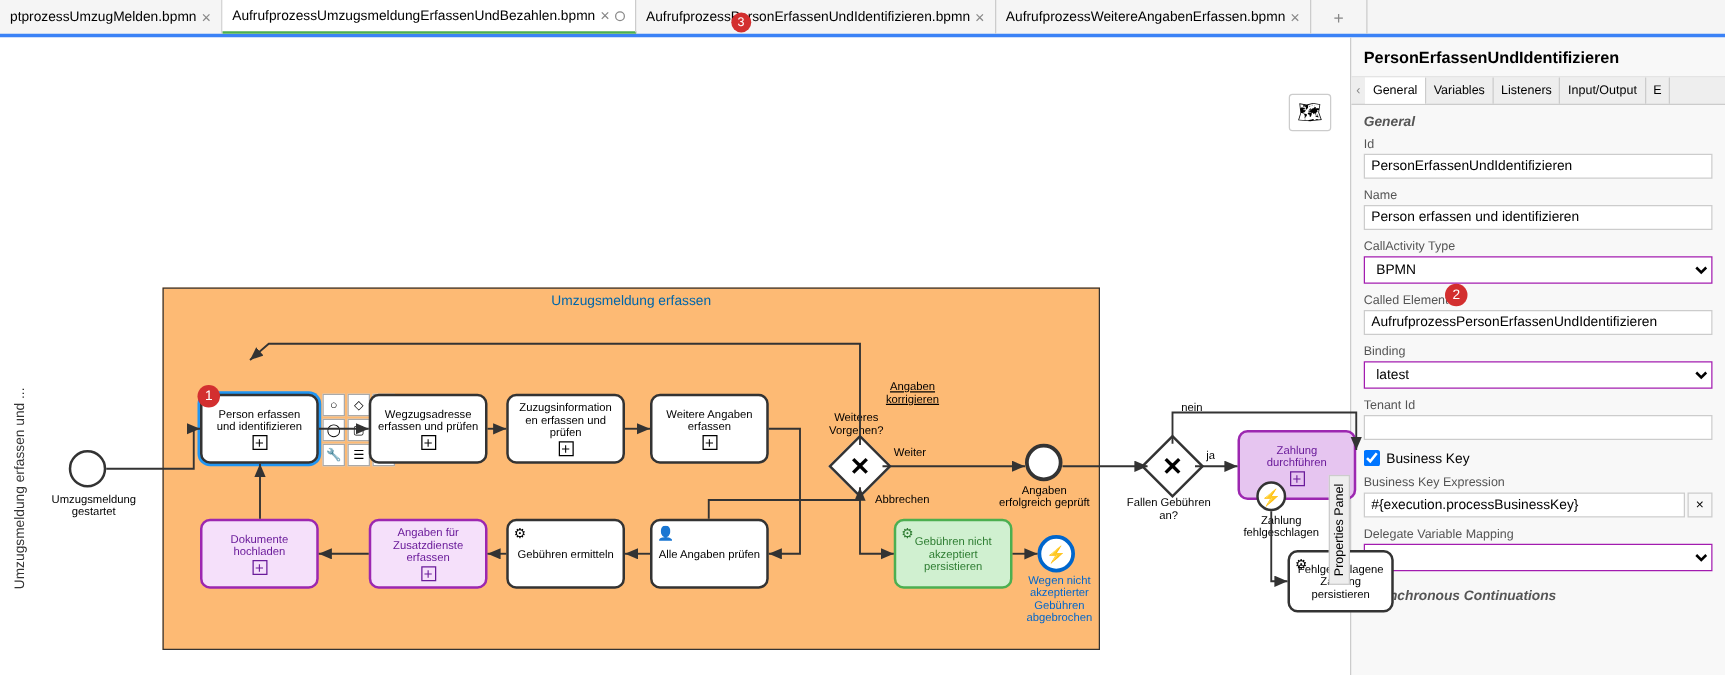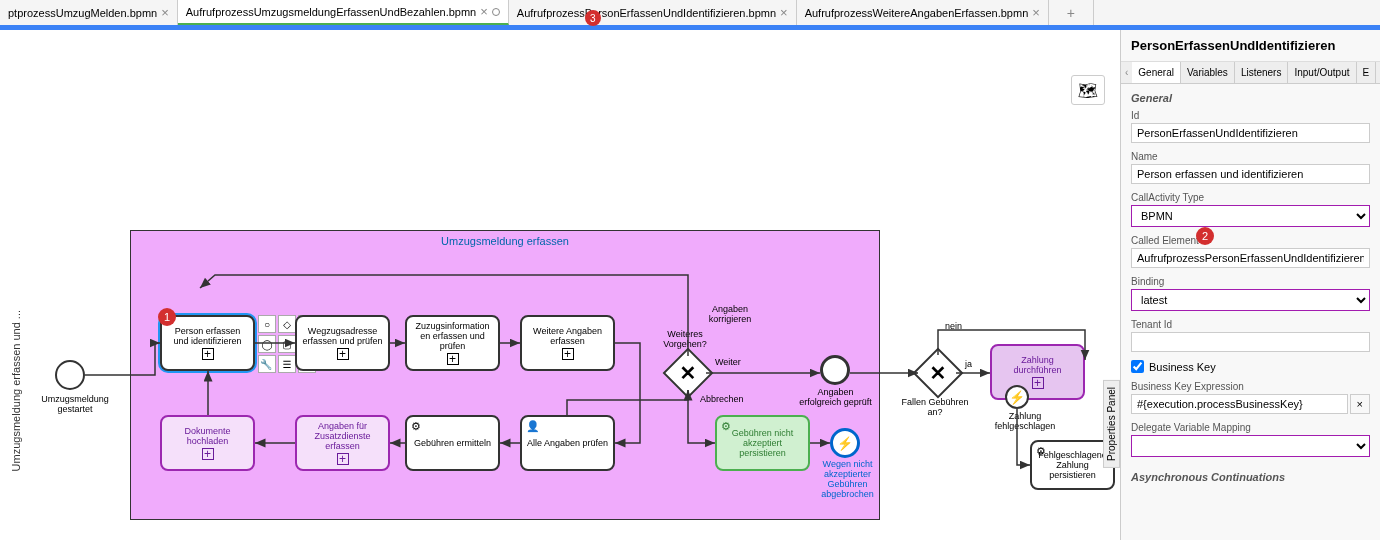--- a/index.html
+++ b/index.html
@@ -1,44 +1,44 @@
 <!DOCTYPE html>
 <html><head>
 <meta charset="utf-8">
 <style>
 * { box-sizing: border-box; margin: 0; padding: 0; font-family: Arial, sans-serif; }
 body { width: 1380px; height: 540px; background: #fff; overflow: hidden; position: relative; }
 
-.tabbar { display: flex; height: 30px; border-bottom: 5px solid #3b82f6; background: #f5f5f5; font-size: 11px; align-items: stretch; }
+.tabbar { display: flex; height: 30px; border-bottom: 3px solid #3b82f6; background: #f5f5f5; font-size: 11px; align-items: stretch; }
 .tab { display: flex; align-items: center; padding: 0 8px; border-right: 1px solid #ccc; gap: 4px; cursor: pointer; position: relative; }
 .tab.active { background: #fff; border-bottom: 2px solid #4caf50; }
 .tab .close { color: #888; font-size: 13px; cursor: pointer; }
 .tab .dirty { width: 8px; height: 8px; border-radius: 50%; border: 1px solid #888; display: inline-block; }
 .tab .newtab { font-size: 14px; color: #888; padding: 0 10px; }
 .badge-red { position: absolute; background: #d32f2f; color: #fff; width: 16px; height: 16px; border-radius: 50%; font-size: 10px; display: flex; align-items: center; justify-content: center; top: 10px; }
 
 .main { display: flex; height: calc(100% - 30px); }
 .canvas-area { flex: 1; position: relative; background: #fff; }
-.properties { width: 260px; border-left: 1px solid #ccc; background: #f8f8f8; font-size: 11px; display: flex; flex-direction: column; overflow-y: auto; }
+.properties { width: 300px; border-left: 1px solid #ccc; background: #f8f8f8; font-size: 11px; display: flex; flex-direction: column; overflow-y: auto; }
 .prop-title { font-weight: bold; font-size: 13px; padding: 8px 10px; border-bottom: 1px solid #ddd; }
 .prop-tabs { display: flex; border-bottom: 1px solid #ccc; background: #eee; font-size: 10px; }
 .prop-tab { padding: 5px 6px; border-right: 1px solid #ccc; cursor: pointer; white-space: nowrap; }
 .prop-tab.active { background: #fff; }
 .prop-section-title { font-weight: bold; font-style: italic; color: #555; padding: 8px 10px 4px; }
 .prop-field { padding: 2px 10px 6px; }
 .prop-label { font-size: 10px; color: #555; margin-bottom: 2px; display: block; }
 .prop-input { width: 100%; padding: 3px 5px; border: 1px solid #ccc; font-size: 11px; background: #fff; }
 .prop-select { width: 100%; padding: 3px 5px; border: 1px solid #a21caf; font-size: 11px; background: #fff; }
 .prop-check { font-size: 11px; display: flex; align-items: center; gap: 5px; }
 
 .vert-label { position: absolute; left: 10px; top: 280px; writing-mode: vertical-rl; transform: rotate(180deg); font-size: 11px; color: #333; }
 
 .minimap-btn { position: absolute; right: 15px; top: 45px; width: 34px; height: 30px; border: 1px solid #ccc; border-radius: 3px; background: #fff; display: flex; align-items: center; justify-content: center; cursor: pointer; }
 
-.pool { position: absolute; left: 130px; top: 200px; width: 750px; height: 290px; background: #f0abfc; border: 1px solid #333; }
+.pool { position: absolute; left: 130px; top: 200px; width: 750px; height: 290px; background: #fdba74; border: 1px solid #333; }
 .pool-title { text-align: center; font-size: 11px; color: #0066aa; padding: 4px; }
 
 .start-event { position: absolute; width: 30px; height: 30px; border: 2px solid #333; border-radius: 50%; background: #fff; }
 .end-event { position: absolute; width: 30px; height: 30px; border: 3px solid #333; border-radius: 50%; background: #fff; }
 .gateway { position: absolute; width: 36px; height: 36px; transform: rotate(45deg); border: 2px solid #333; background: #fff; }
 .gateway .gw-x { transform: rotate(-45deg); font-size: 20px; font-weight: bold; display: flex; align-items: center; justify-content: center; height: 100%; }
 
 .task { position: absolute; width: 95px; height: 56px; border: 2px solid #333; border-radius: 8px; background: #fff; font-size: 9px; text-align: center; padding: 4px; display: flex; flex-direction: column; align-items: center; justify-content: center; }
 .task.calling { background: #fff; }
 .task.selected { box-shadow: 0 0 0 2px #2196f3; }
@@ -148,21 +148,21 @@
       </div>
     <div class="task" style="left:520px; top:385px;">
         <span style="position:absolute;left:4px;top:3px;font-size:11px;">👤</span>
         <span>Alle Angaben prüfen</span>
       </div>
 
     <div class="gateway" style="left:670px; top:325px;">
         <div class="gw-x">✕</div>
       </div>
     <div class="label-sm" style="left:655px; top:300px; width:60px;">Weiteres Vorgehen?</div>
-    <div class="label-sm" style="left:700px; top:275px; width:60px;">Angaben korrigieren</div>
+    <div class="label-sm" style="left:700px; top:275px; width:60px;text-decoration:underline;">Angaben korrigieren</div>
     <div class="label-sm" style="left:715px; top:328px;">Weiter</div>
     <div class="label-sm" style="left:700px; top:365px;">Abbrechen</div>
 
     <div class="end-event" style="left:820px; top:325px;"></div>
     <div class="label-sm" style="left:798px; top:358px; width:75px;">Angaben erfolgreich geprüft</div>
 
     <div class="task green" style="left:715px; top:385px;">
         <span style="position:absolute;left:4px;top:3px;font-size:11px;">⚙</span>
         <span>Gebühren nicht akzeptiert persistieren</span>
       </div>

